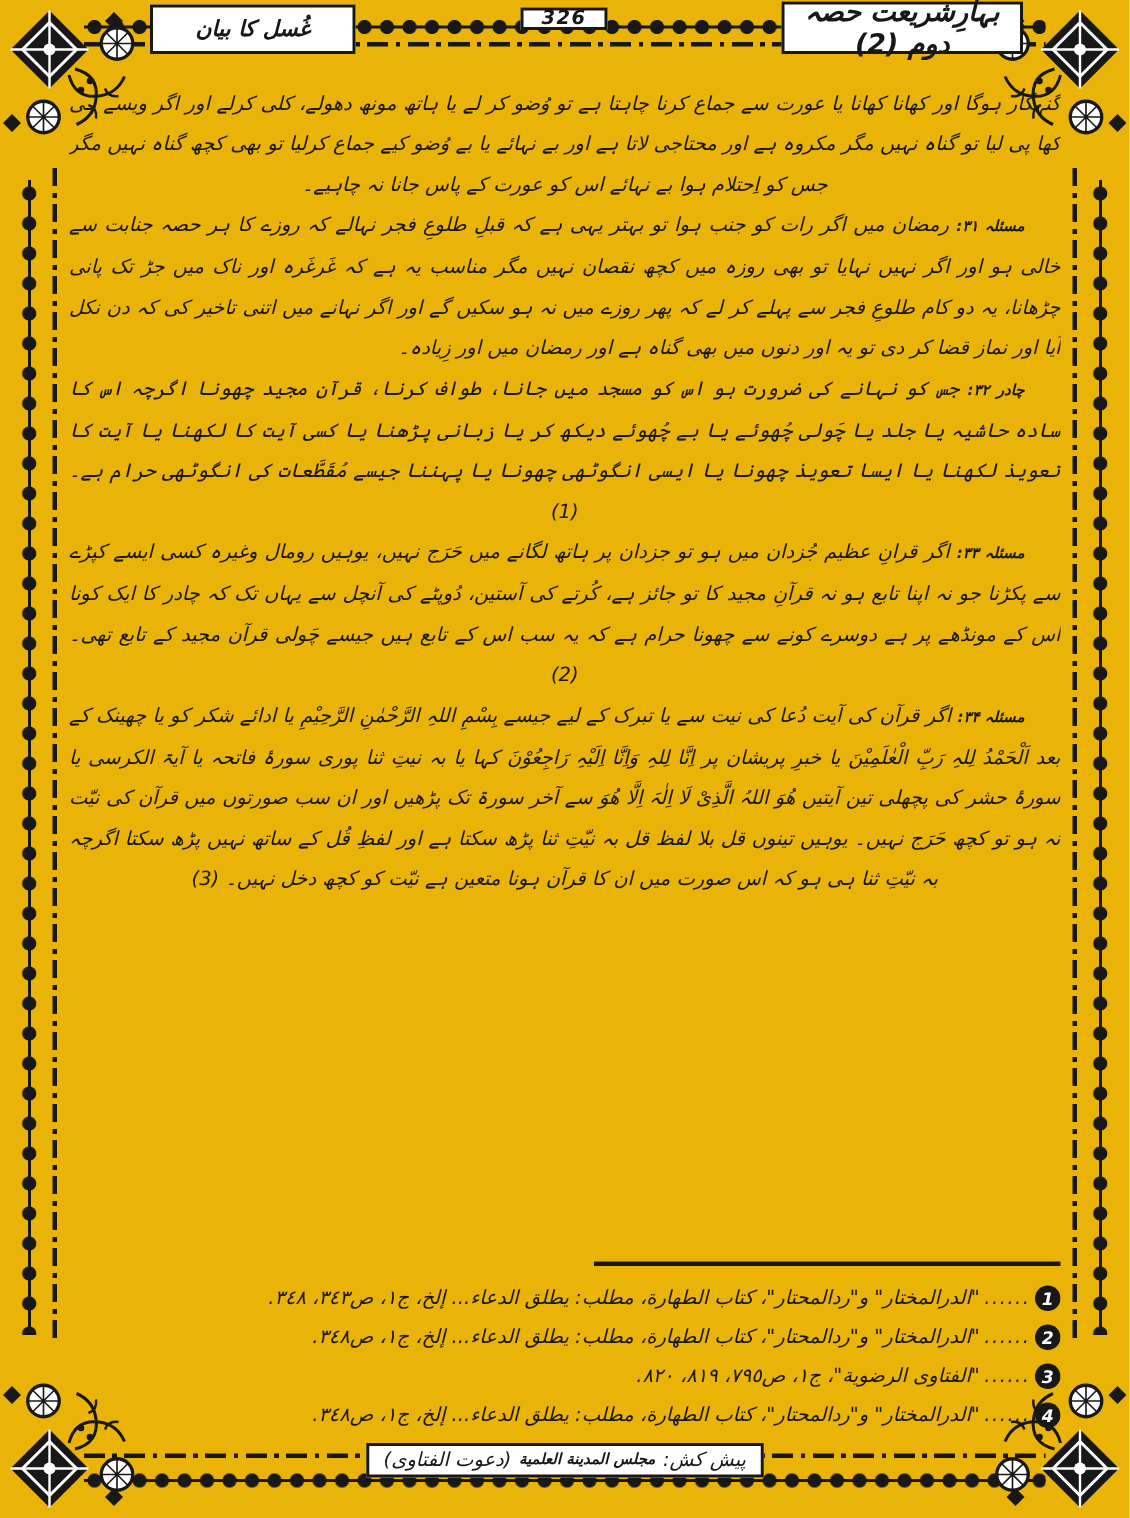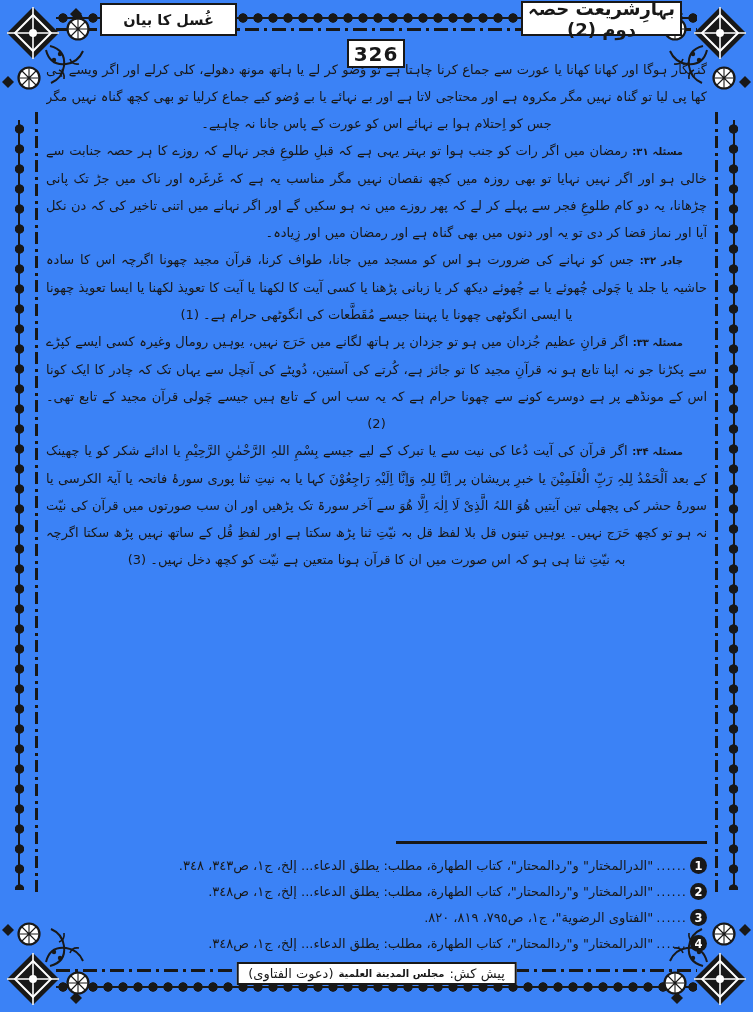--- a/index.html
+++ b/index.html
@@ -1,20 +1,20 @@
 <!DOCTYPE html>
 <html lang="ur" dir="rtl"><head>
 <meta charset="utf-8">
 <style>
   * { margin:0; padding:0; box-sizing:border-box; }
   html,body { background:#e8e8e8; }
   .page {
     position:relative; width:753px; height:1012px; margin:0 auto;
-    background:#3b82f6; color:#181818; overflow:hidden;
-    font-family:"DejaVu Sans", sans-serif; direction:rtl;
+    background:#eab308; color:#181818; overflow:hidden;
+    font-family:"DejaVu Sans", sans-serif; direction:rtl;font-style:italic;
   }
 
   
   .corner { position:absolute; width:98px; height:98px; z-index:2; pointer-events:none; }
   .corner.tl { left:2px;  top:2px; }
   .corner.tr { right:2px; top:2px; transform:scaleX(-1); }
   .corner.bl { left:2px;  bottom:2px; transform:scaleY(-1); }
   .corner.br { right:2px; bottom:2px; transform:scale(-1,-1); }
 
   .chain-dots {
@@ -55,21 +55,21 @@
   }
   .v-dash.left  { left:35px; }
   .v-dash.right { right:35px; }
 
   
   .hbox {
     position:absolute; z-index:3; background:#fff; border:2px solid #181818;
     display:flex; align-items:center; justify-content:center; text-align:center;
   }
   .box-section { left:100px; top:3px;  width:137px; height:33px; font-size:14.5px; font-weight:bold; }
-  .box-page    { left:347px; top:5px;  width:58px;  height:29px; font-size:20px; font-weight:bold; direction:ltr; letter-spacing:1px;margin-top:34px; }
+  .box-page    { left:347px; top:5px;  width:58px;  height:15px; font-size:13px; font-weight:bold; direction:ltr; letter-spacing:1px; }
   .box-book    { left:521px; top:1px;  width:161px; height:35px; font-size:18px; font-weight:bold; }
 
   
   .body {
     position:absolute; left:46px; right:46px; top:56px; height:782px;
     overflow:hidden; font-size:13px; line-height:27px; text-align:justify;
   }
   .body p { text-align:justify; }
   .para-labeled { text-indent:24px; }
   .jc { text-align-last:center; }

